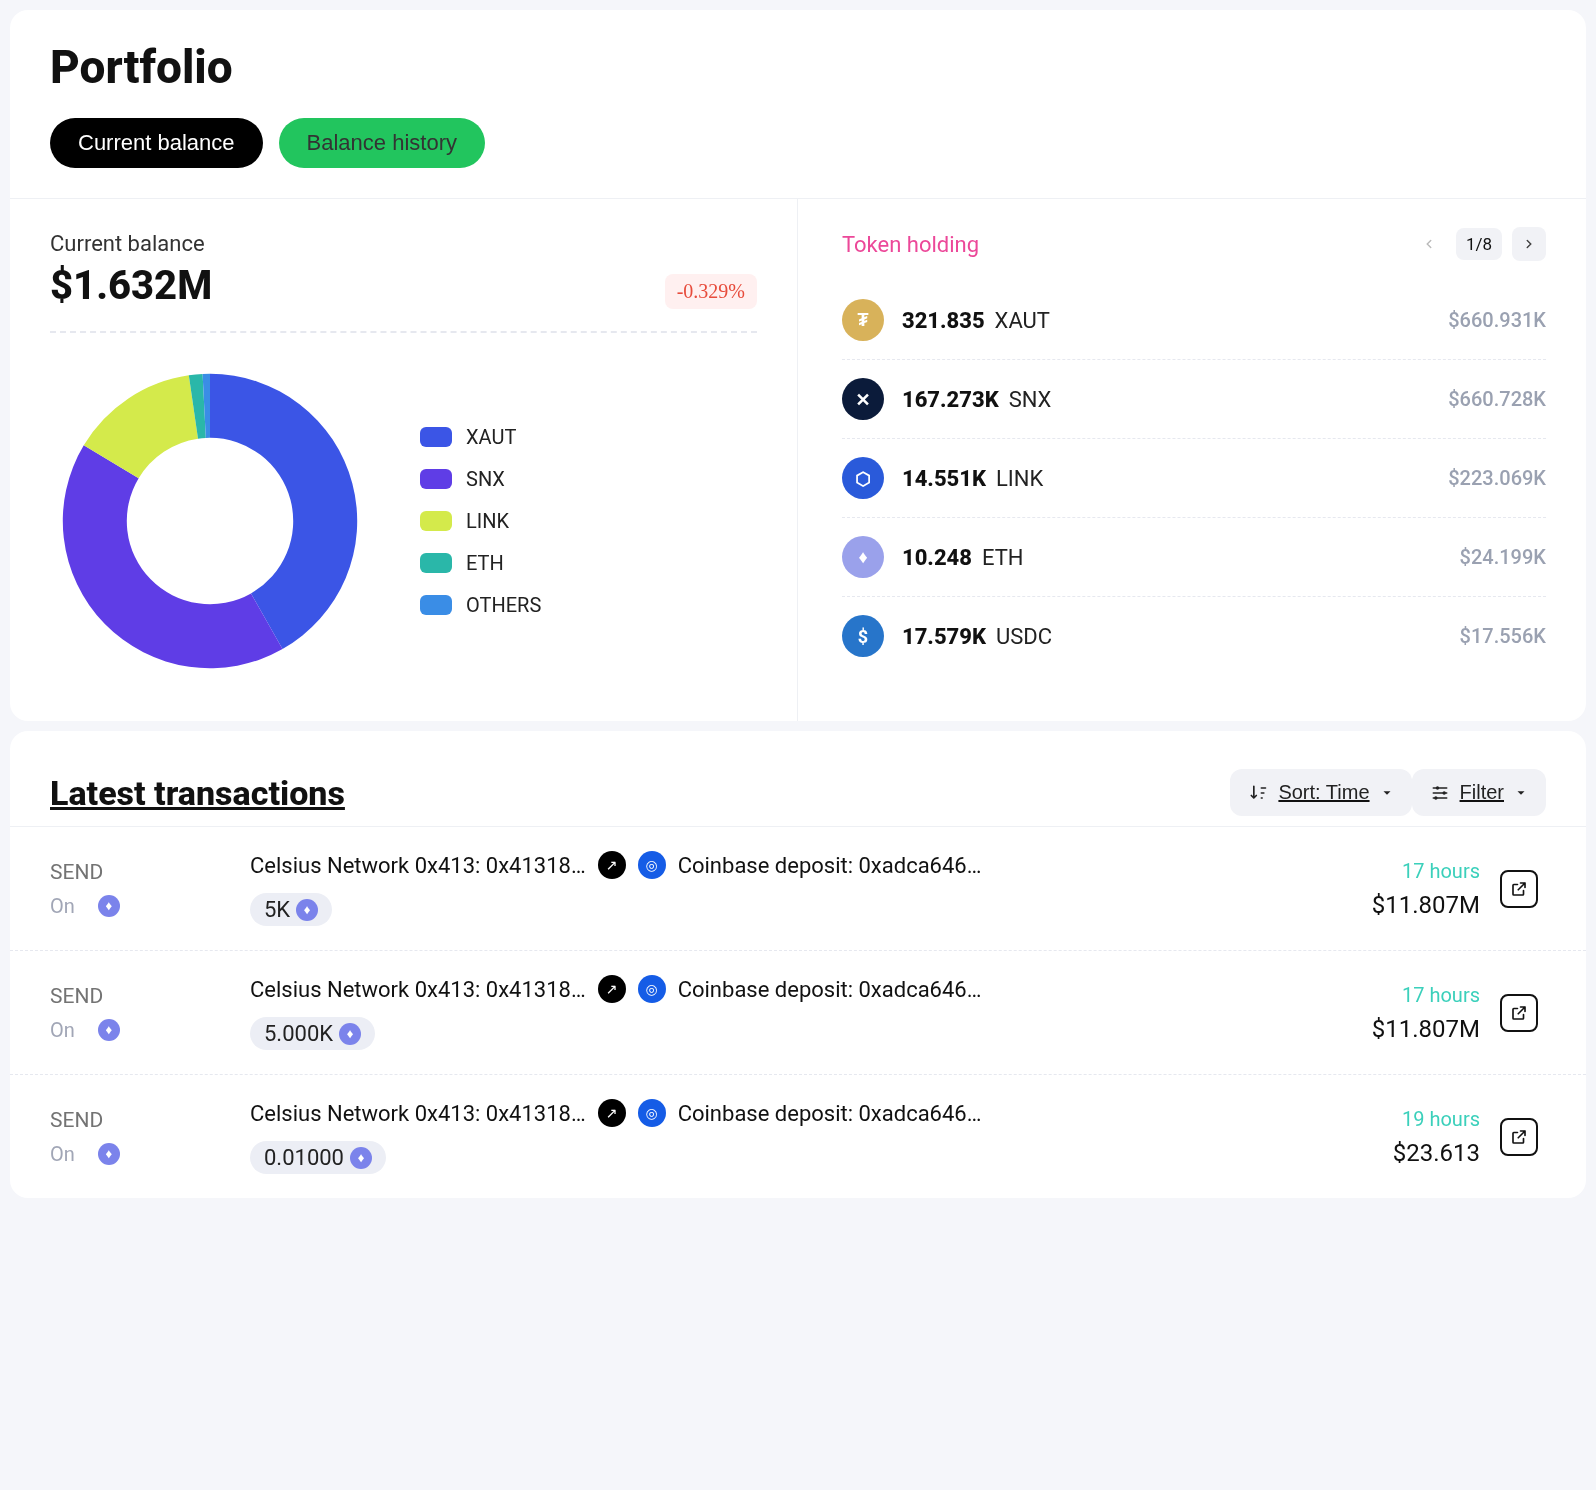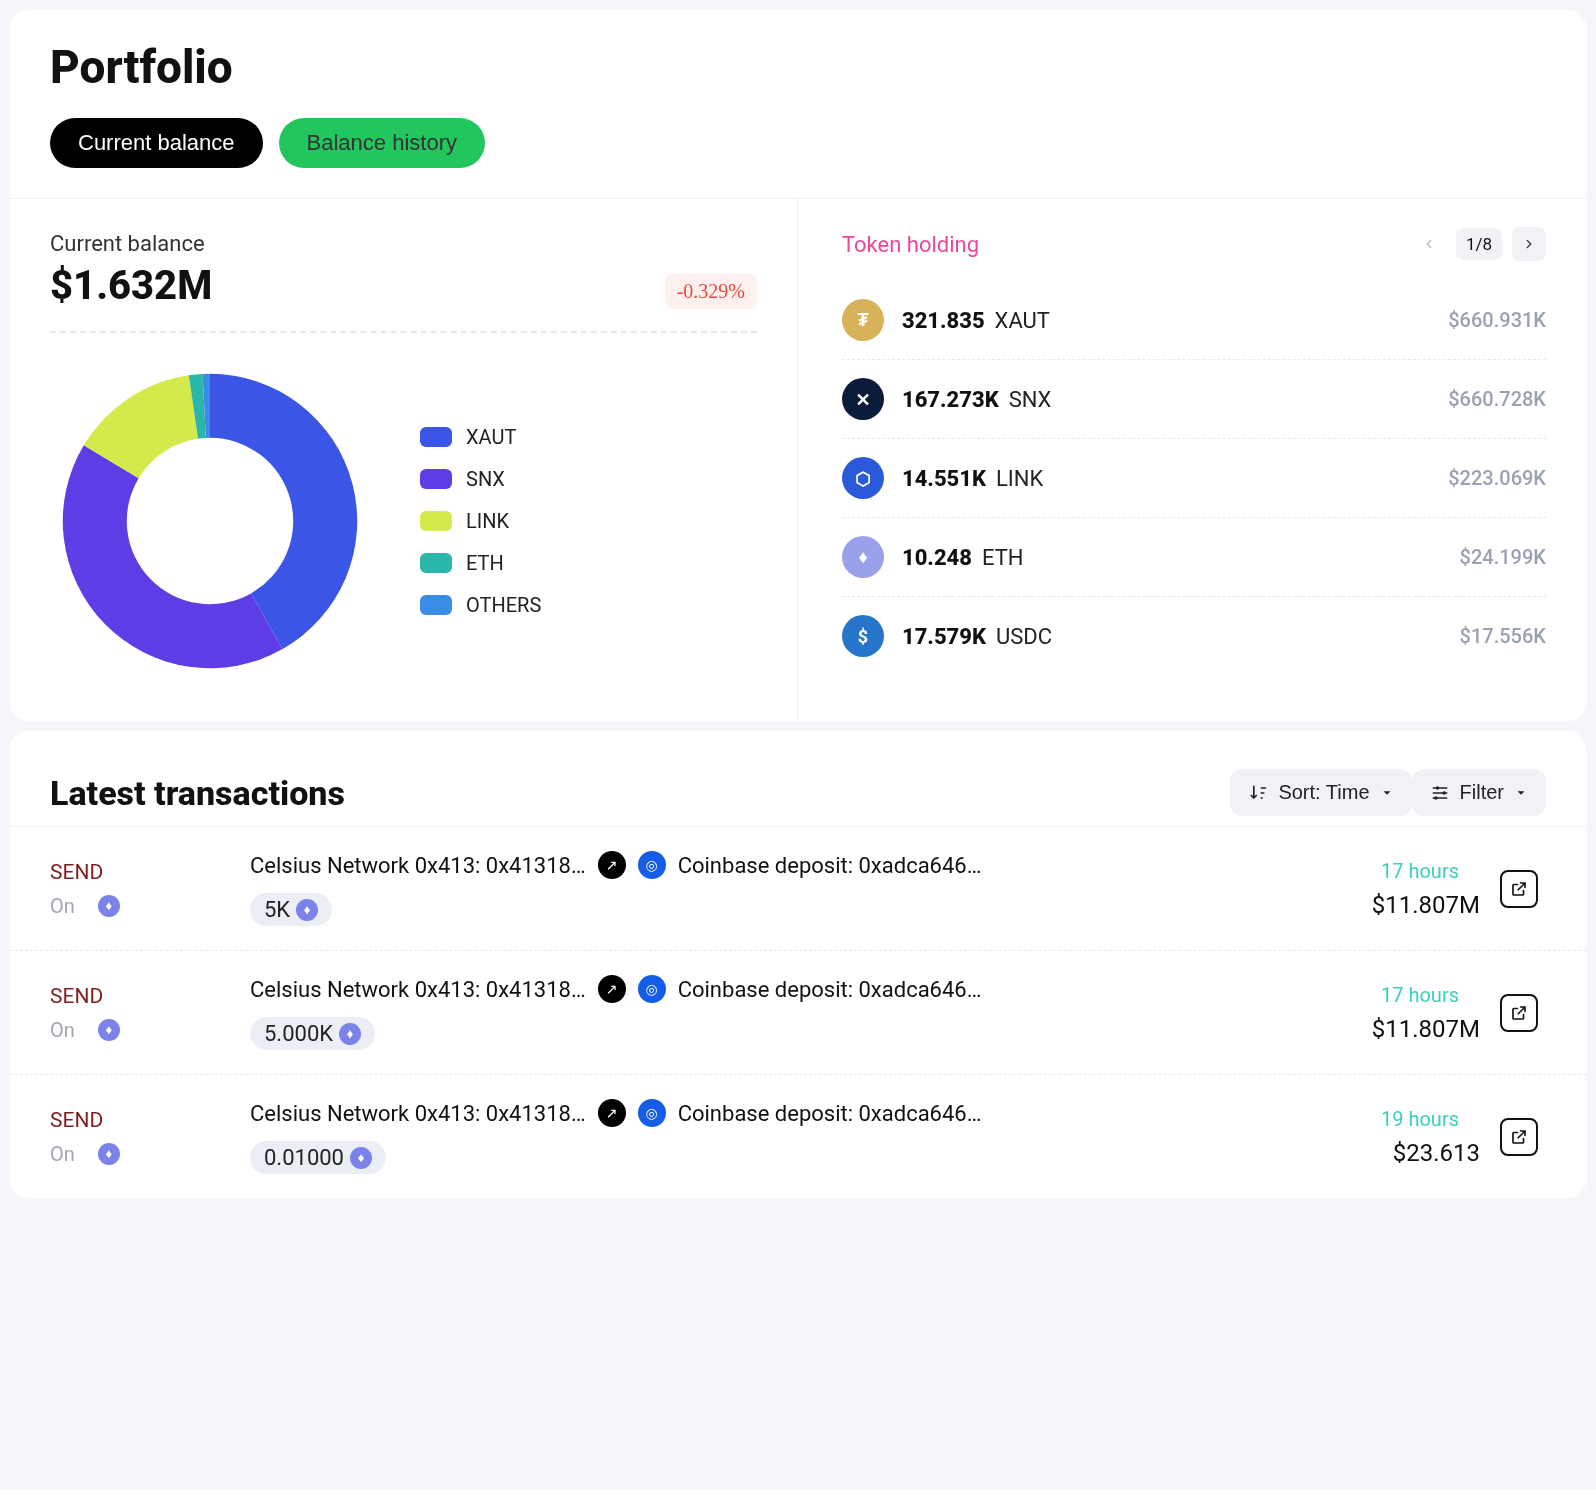--- a/index.html
+++ b/index.html
@@ -85,49 +85,50 @@
   .token-row:last-child { border-bottom: none; }
   .token-left { display: flex; align-items: center; gap: 18px; }
   .token-icon { width: 42px; height: 42px; border-radius: 50%; display: flex; align-items: center; justify-content: center; color: #fff; font-weight: 700; font-size: 18px; flex-shrink:0;}
   .token-amt { font-size: 22px; font-weight: 800; }
   .token-sym { font-size: 22px; font-weight: 400; color: #222; margin-left: 6px; }
   .token-val { font-size: 20px; color: #9aa1b1; font-weight: 500; }
   
   .tx-head {
     display: flex; align-items: center; justify-content: space-between;
     padding: 0 40px 10px 40px;
+    text-decoration: underline;
   }
   h2.tx-title { font-size: 34px; font-weight: 800; margin: 0; }
   .tx-controls { display: flex; gap: 0; }
   .ctl-btn {
     display: flex; align-items: center; gap: 10px;
     background: #f1f2f6; border: none; border-radius: 12px;
     padding: 12px 18px; font-size: 20px; color: #222; cursor: pointer;
   }
   .tx-card-top { padding-top: 38px; }
   .tx-row {
     display: grid;
     grid-template-columns: 180px 1fr 120px 46px;
     gap: 20px;
     align-items: center;
     padding: 24px 40px;
     border-top: 1px dashed #e6e8ef;
   }
   .tx-row:first-of-type { border-top: 1px solid #eef0f4; }
-  .tx-type { font-size: 21px; color: #7f1d1d; }
+  .tx-type { font-size: 21px; color: #737373; }
   .tx-on { font-size: 20px; color: #a1a6b6; display: flex; align-items: center; gap: 23px; margin-top: 10px;}
   .tx-main { display: flex; flex-direction: column; gap: 14px; }
   .tx-line { display: flex; align-items: center; gap: 12px; font-size: 22px; color: #111; flex-wrap: wrap;}
   .chip {
     display: inline-flex; align-items: center; gap: 6px;
     background: #eceef5; border-radius: 20px;
     padding: 4px 14px; font-size: 22px; color: #222;
   }
   .mini-eth { width: 22px; height: 22px; background: #7b83eb; border-radius: 50%; display:inline-flex;align-items:center;justify-content:center;color:#fff;font-size:13px;}
-  .tx-time { font-size: 20px; color: #3bd0bb; text-align: center; }
+  .tx-time { font-size: 20px; color: #3bd0bb; text-align: right; }
   .tx-amount { font-size: 24px; font-weight: 400; text-align: right; margin-top: 8px; }
   .ext-btn {
     width: 38px; height: 38px; border: 2px solid #111; border-radius: 8px;
     display:flex;align-items:center;justify-content:center;background:#fff;cursor:pointer;
   }
   .circle-black { width: 28px; height:28px; background:#000; border-radius:50%; display:inline-flex;align-items:center;justify-content:center;color:#fff;font-size:14px;}
   .circle-blue  { width: 28px; height:28px; background:#155ce6; border-radius:50%; display:inline-flex;align-items:center;justify-content:center;color:#fff;font-size:14px;}
 </style>
 </head>
 <body>

